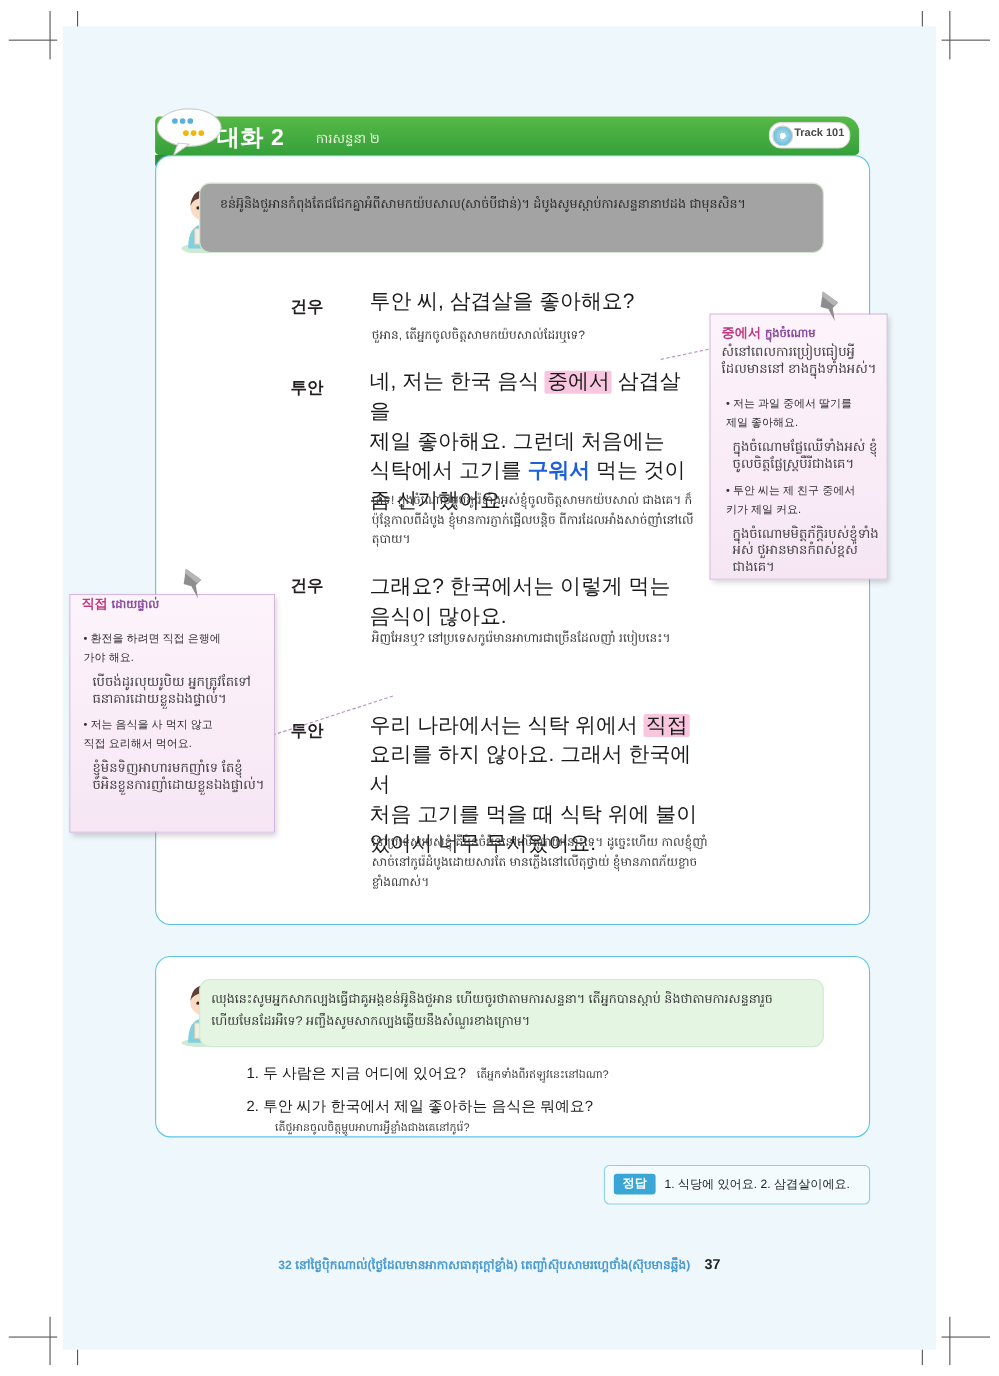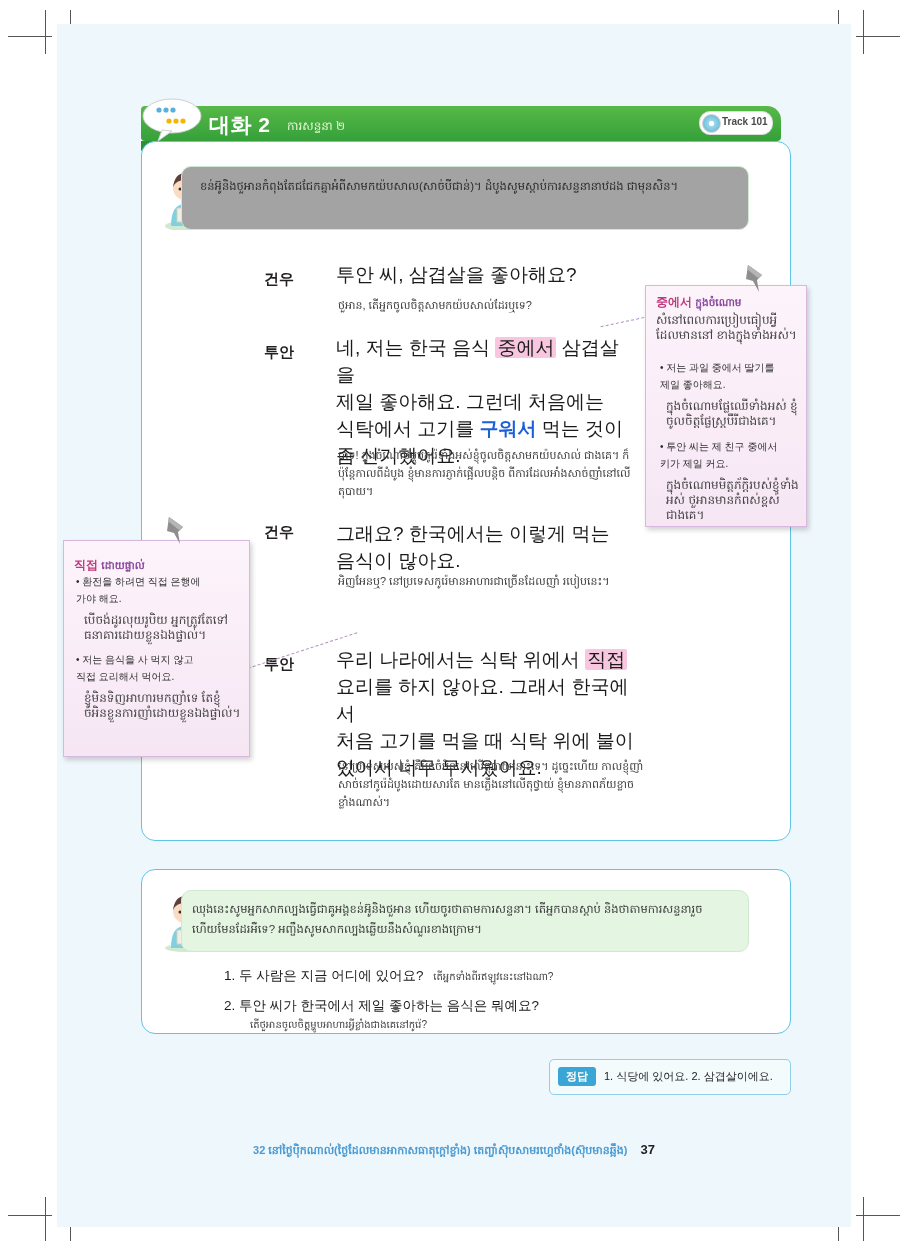--- a/index.html
+++ b/index.html
@@ -18,21 +18,21 @@
   .cm{position:absolute;width:1px;height:44px;background:#555;}
   .cmh{position:absolute;height:1px;width:44px;background:#555;}
 
   
   .dlg-header{
     position:absolute;left:141px;top:106px;width:640px;height:35px;
     background:linear-gradient(180deg,#57b947 0%,#35a03a 100%);
     border-radius:4px 14px 4px 4px;
   }
   .dlg-header .title{
-    position:absolute;left:68px;top:5px;
+    position:absolute;left:56px;top:5px;
     color:#ffffff;font-size:21px;font-weight:bold;letter-spacing:0.5px;
   }
   .dlg-header .subtitle{
     position:absolute;left:146px;top:12px;
     color:#e8f6d8;font-size:12px;
   }
   .bubble-icon{
     position:absolute;left:142px;top:96px;width:62px;height:46px;
   }
   .track-pill{
@@ -244,21 +244,21 @@
 </div>
 <div class="pin" style="left:742px;top:263px;">
   <svg width="26" height="32" viewBox="0 0 26 32">
     <path d="M6 2 L20 12 L15 17 L17 29 L11 18 L4 16 Z" fill="#8e8e8e"></path>
     <path d="M6 2 L20 12 L16 15 L5 6 Z" fill="#b5b5b5"></path>
   </svg>
 </div>
 
 <div class="dash" style="left:245px;top:650px;width:115px;transform:rotate(-18deg);"></div>
 <div class="note" style="left:63px;top:540px;width:185px;height:215px;">
-  <div class="nt-title" style="left:10px;top:16px;">
+  <div class="nt-title" style="left:10px;top:0;">
     <span>직접</span>
     <span class="sub">ដោយផ្ទាល់</span>
   </div>
   <div class="nt-body" style="left:12px;top:32px;width:168px;white-space:pre-line;">• <span>환전을 하려면 직접 은행에
 가야 해요.</span></div>
   <div class="nt-body nt-kh" style="left:20px;top:72px;width:158px;">បើចង់ដូរលុយរូបិយ អ្នកត្រូវតែទៅ ធនាគារដោយខ្លួនឯងផ្ទាល់។</div>
   <div class="nt-body" style="left:12px;top:110px;width:168px;white-space:pre-line;">• <span>저는 음식을 사 먹지 않고
 직접 요리해서 먹어요.</span></div>
   <div class="nt-body nt-kh" style="left:20px;top:150px;width:158px;">ខ្ញុំមិនទិញអាហារមកញាំទេ តែខ្ញុំ ចំអិនខ្លួនការញាំដោយខ្លួនឯងផ្ទាល់។</div>
 </div>

